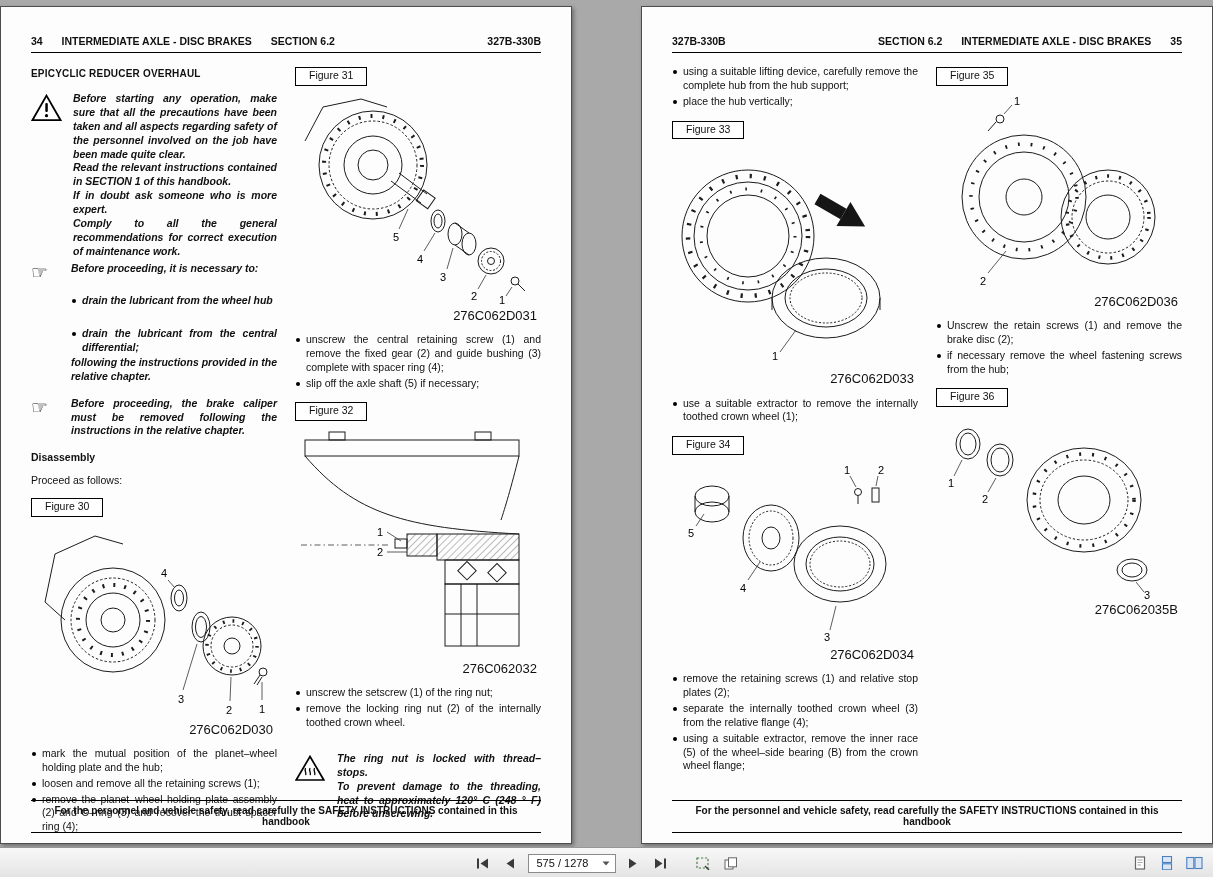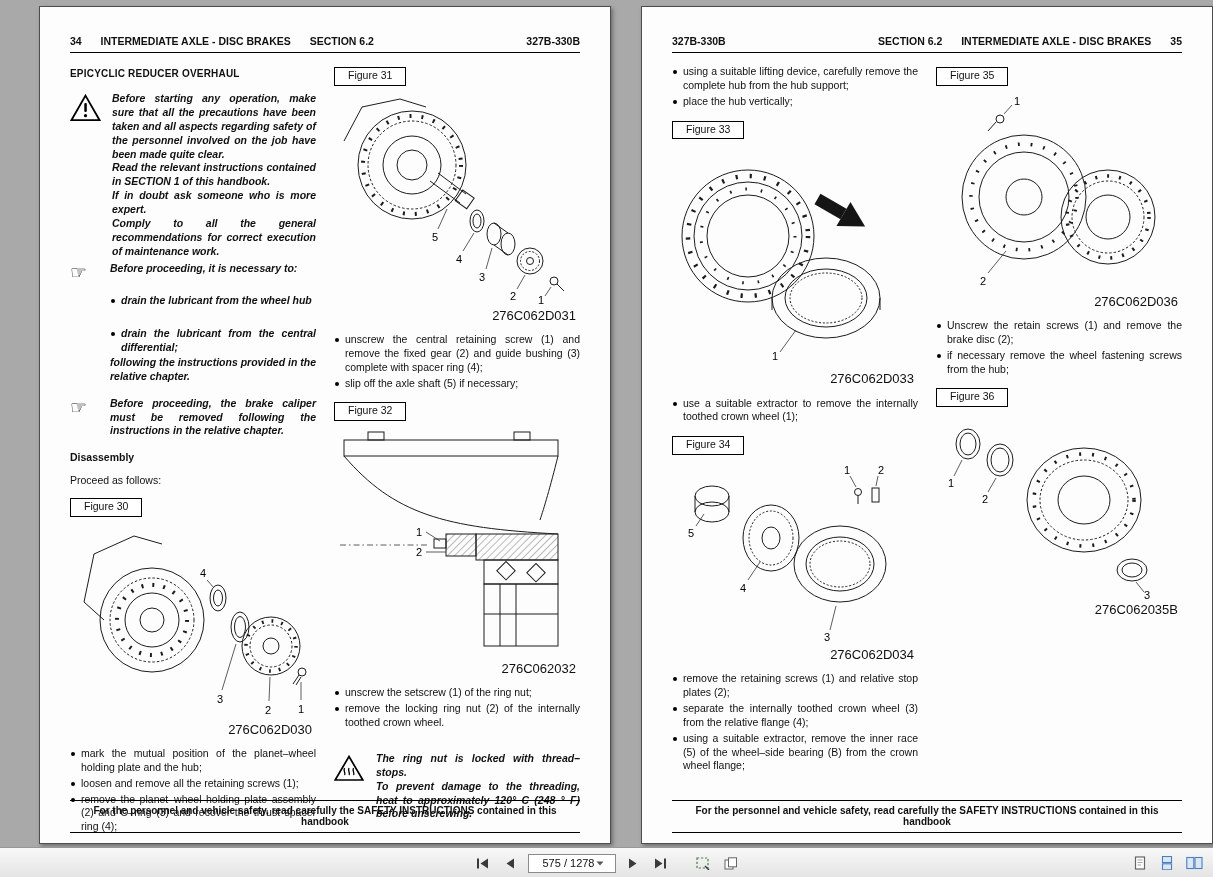--- a/index.html
+++ b/index.html
@@ -1,19 +1,19 @@
 <!DOCTYPE html>
 <html><head>
 <meta charset="utf-8">
 <style>
   * { margin:0; padding:0; box-sizing:border-box; }
   html,body { width:1213px; height:877px; }
   body { background:#a9a9a9; font-family:"Liberation Sans", sans-serif; color:#101010; position:relative; overflow:hidden; }
 
-  .pages { position:absolute; top:6px; left:0; width:100%; display:flex; justify-content:flex-end; gap:30px;border-radius:26px; }
+  .pages { position:absolute; top:6px; left:0; width:100%; display:flex; justify-content:space-between; gap:30px;border-radius:26px; }
   .page { width:572px; height:838px; background:#fdfdfd; border:1px solid #4d4d4d; box-shadow:2px 2px 4px rgba(0,0,0,.35); padding:28px 30px 0; position:relative; }
 
   .phead { display:flex; justify-content:space-between; align-items:baseline; font-weight:bold; font-size:10.5px; border-bottom:1.5px solid #000; padding-bottom:5px; }
   .phead span { white-space:nowrap; }
   .phead .sp { margin-left:16px; }
 
   .cols { display:flex; gap:18px; margin-top:12px; }
   .col { flex:1; min-width:0; font-size:10.5px; line-height:1.32; }
 
   .doc-title { font-size:10px; font-weight:bold; margin:2px 0 12px; letter-spacing:.2px; }
@@ -47,21 +47,21 @@
   .heatwarn { display:flex; gap:10px; margin-top:22px; }
   .heatwarn .icn { flex:none; width:32px; padding-top:3px; }
 
   .pfooter { position:absolute; left:30px; right:30px; bottom:10px; text-align:center; font-size:10px; font-weight:bold; border-top:1px solid #000; border-bottom:1px solid #000; padding:4px 0 5px; }
 
   .toolbar { position:absolute; left:0; bottom:0; width:100%; height:30px; background:linear-gradient(#f8f8f8,#e4e4e4); border-top:1px solid #979797; }
   .tb-center { position:absolute; left:50%; top:0; height:30px; transform:translateX(-50%); display:flex; align-items:center; gap:6px; }
   .tb-btn { width:22px; height:20px; display:flex; align-items:center; justify-content:center; border:1px solid transparent; border-radius:3px; cursor:pointer; }
   .tb-btn svg { display:block; }
   .tb-sep { width:8px; }
-  .pagebox { display:flex; align-items:center; justify-content:center; border:1px solid #8b8b8b; background:#fff; height:19px; padding:0 5px 0 8px; font-size:11px; min-width:88px; gap:1px; cursor:pointer; }
+  .pagebox { display:flex; align-items:center; justify-content:space-between; border:1px solid #8b8b8b; background:#fff; height:19px; padding:0 5px 0 8px; font-size:11px; min-width:88px; gap:1px; cursor:pointer; }
   .tb-right { position:absolute; right:8px; top:0; height:30px; display:flex; align-items:center; gap:5px; }
 </style>
 </head>
 <body>
 
 <div class="pages">
 
   <div class="page">
     <div class="phead">
       <div>

